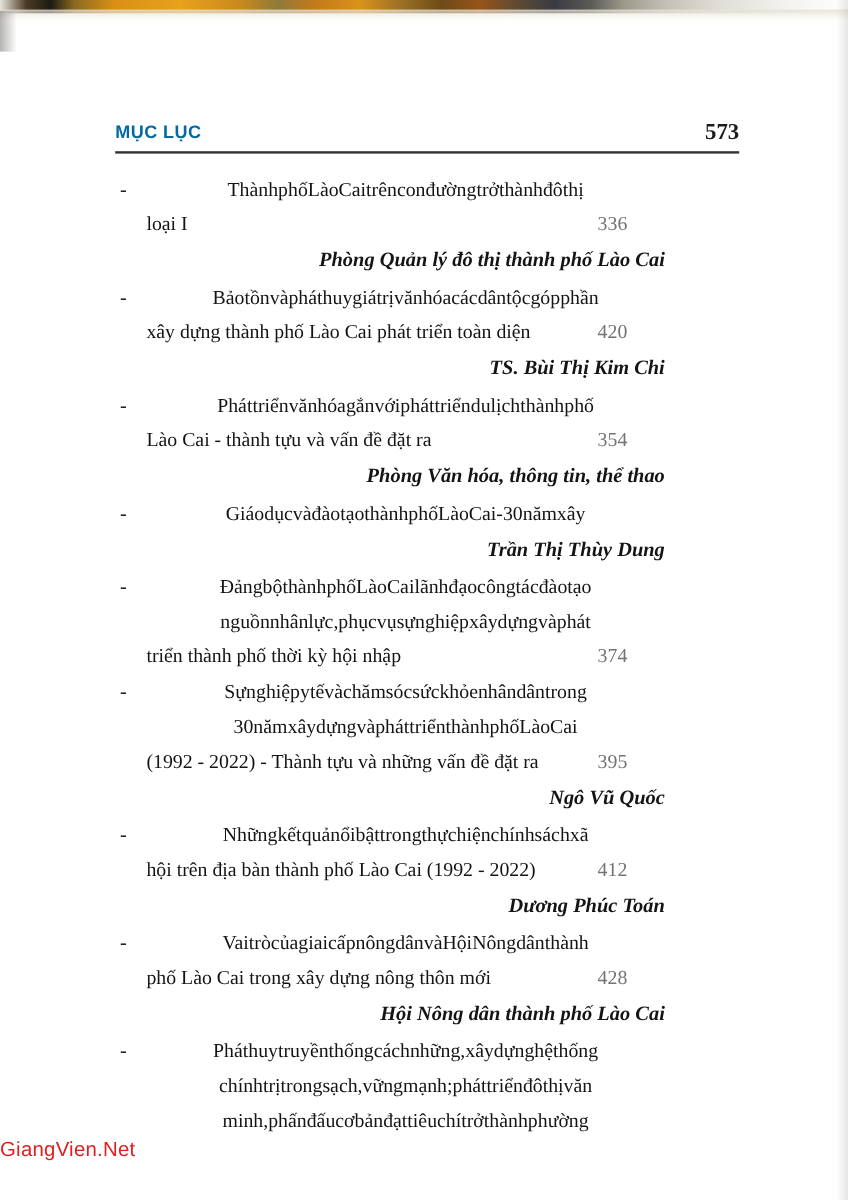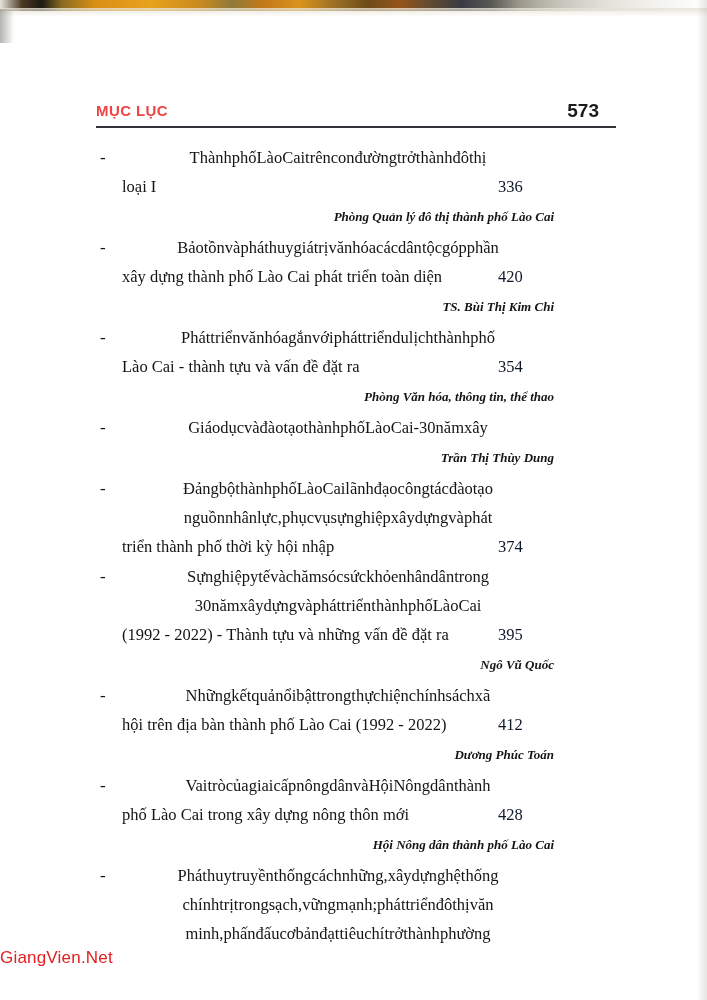--- a/index.html
+++ b/index.html
@@ -74,27 +74,27 @@
     height: 30px;
   }
   .header-title {
     position: absolute;
     left: 0;
     top: 2px;
     font-family: "Liberation Sans", sans-serif;
     font-weight: bold;
     font-size: 15px;
     letter-spacing: 0.4px;
-    color: #ef4444;
+    color: #0369a1;
   }
   .header-pageno {
     position: absolute;
-    right: 17px;
+    right: 0;
     top: 0;
-    font-family: Liberation Sans, sans-serif;
+    font-family: Liberation Serif, serif;
     font-weight: bold;
     font-size: 19px;
     color: #1b1b1b;
   }
   .header-rule {
     position: absolute;
     left: 0;
     right: 0;
     top: 26px;
     height: 2px;
@@ -143,27 +143,27 @@
   .line.justify > span {
     white-space: pre;
   }
   .pageno {
     position: absolute;
     right: 0;
     width: 56px;
     text-align: left;
     font-size: 16.5px;
     line-height: 29px;
-    color: #0f172a;
+    color: #737373;
   }
   .author {
     text-align: right;
     font-style: italic;
     font-weight: bold;
-    font-size: 13px;
+    font-size: 17px;
     line-height: 31px;
     margin-right: 62px;
     color: #141414;
   }
 
   
   .watermark {
     position: absolute;
     top: 948px;
     left: 0;

